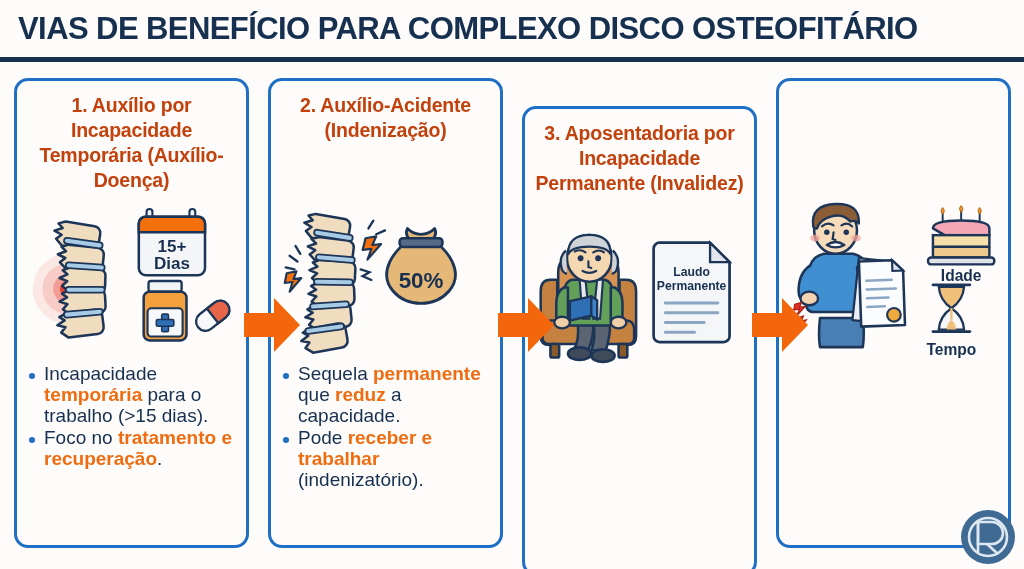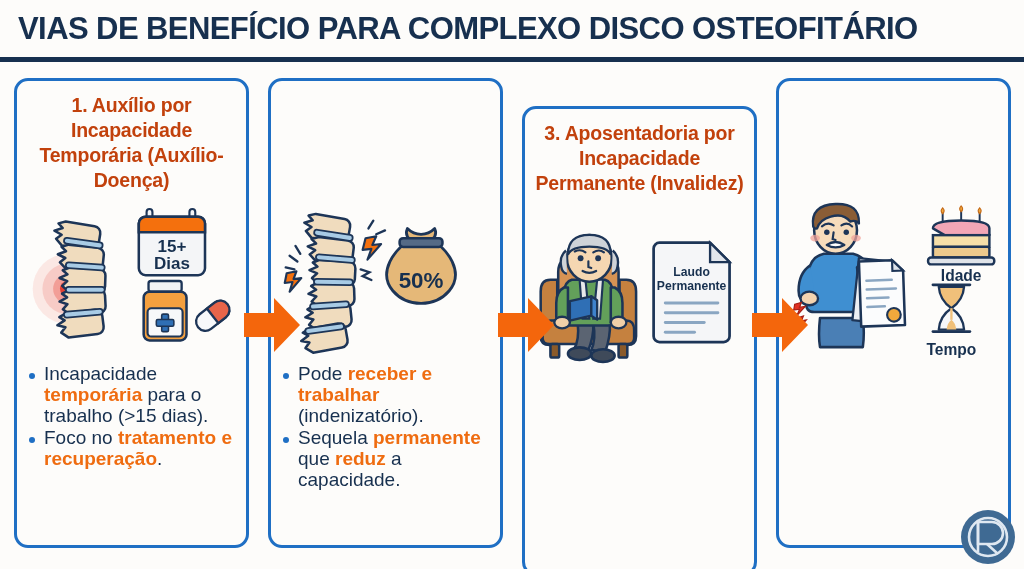--- a/index.html
+++ b/index.html
@@ -194,20 +194,21 @@
         </g>
       </svg>
     </div>
     <div class="bullets">
       <div class="bullet"><span>Incapacidade </span><span class="hl">temporária</span><span> para o trabalho (&gt;15 dias).</span></div>
       <div class="bullet"><span>Foco no </span><span class="hl">tratamento e recuperação</span><span>.</span></div>
     </div>
   </div>
 
   <div class="card card-1" id="card-1">
+    <div class="card-title">2. Auxílio-Acidente (Indenização)</div>
     <div class="art">
       <svg viewBox="0 0 227 158" width="100%" height="100%">
 
         <g stroke="#1d3557" stroke-width="2.6" stroke-linejoin="round" fill="#f0dcbe">
           <g transform="translate(36,8) rotate(10)">
             <path d="M6,0 h30 a7,7 0 0 1 7,7 v11 a7,7 0 0 1 -7,7 h-30 l-7,-6 l5,-5 l-8,-3 l8,-4 l-5,-4 z"></path>
           </g>
           <g transform="translate(39,32) rotate(7)">
             <path d="M6,0 h30 a7,7 0 0 1 7,7 v11 a7,7 0 0 1 -7,7 h-30 l-7,-6 l5,-5 l-8,-3 l8,-4 l-5,-4 z"></path>
           </g>
@@ -247,22 +248,22 @@
         </g>
 
         <g transform="translate(118,22)">
           <path d="M18,2 q6,6 14,6 q8,0 14,-6 q3,7 -3,12 q14,8 21,22 q8,17 -3,30 q-11,13 -29,13 q-18,0 -29,-13 q-11,-13 -3,-30 q7,-14 21,-22 q-6,-5 -3,-12 z" fill="#e5b878" stroke="#1d3557" stroke-width="2.9" stroke-linejoin="round"></path>
           <rect x="10" y="12" width="44" height="9" rx="3.5" fill="#546a86" stroke="#1d3557" stroke-width="2.6"></rect>
           <text class="lbl" x="32" y="63" font-size="23" text-anchor="middle">50%</text>
         </g>
       </svg>
     </div>
     <div class="bullets">
+      <div class="bullet"><span>Sequela </span><span class="hl">permanente</span><span> que </span><span class="hl">reduz</span><span> a capacidade.</span></div>
       <div class="bullet"><span>Pode </span><span class="hl">receber e trabalhar</span><span> (indenizatório).</span></div>
-      <div class="bullet"><span>Sequela </span><span class="hl">permanente</span><span> que </span><span class="hl">reduz</span><span> a capacidade.</span></div>
     </div>
   </div>
 
   <div class="card card-2" id="card-2">
     <div class="card-title">3. Aposentadoria por Incapacidade Permanente (Invalidez)</div>
     <div class="art">
       <svg viewBox="0 0 227 158" width="100%" height="100%">
 
         <g stroke="#1d3557" stroke-width="2.6" stroke-linejoin="round">
           <path d="M22,52 q-10,0 -10,12 v46 q0,9 9,9 h8 v-67 z" fill="#c5813f"></path>

